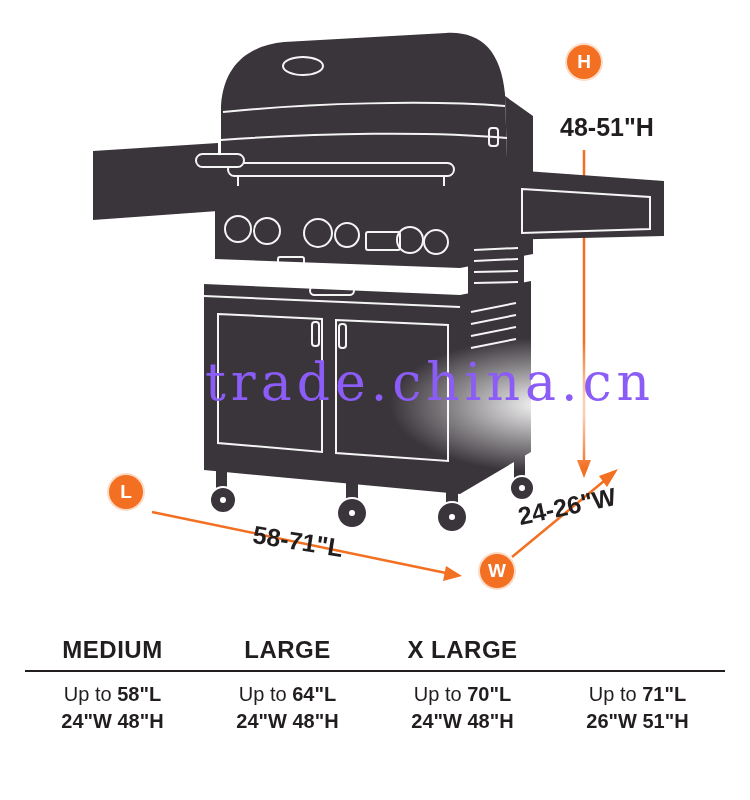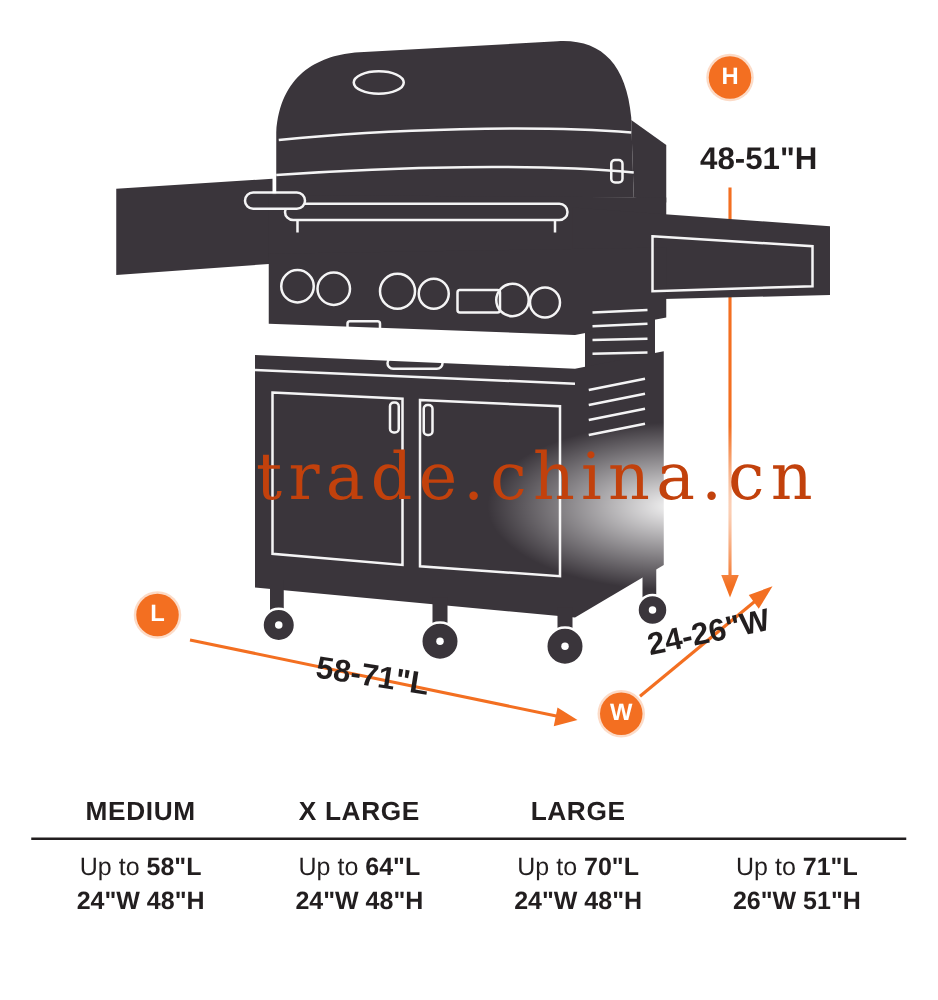--- a/index.html
+++ b/index.html
@@ -2,37 +2,37 @@
 <html><head>
 <meta charset="utf-8">
 <style>
   html,body{margin:0;padding:0;background:#ffffff;}
   .page{position:relative;width:750px;height:800px;background:#fff;overflow:hidden;
         font-family:"Liberation Sans", sans-serif;color:#221E1F;}
   svg.diagram{position:absolute;left:0;top:0;z-index:1;}
   .glow{position:absolute;left:390px;top:338px;width:300px;height:134px;z-index:2;
         background:radial-gradient(closest-side,rgba(255,255,255,0.95),rgba(255,255,255,0));}
   .watermark{position:absolute;left:110px;top:352px;width:640px;z-index:3;text-align:center;
-        font-family:"DejaVu Serif", serif;font-size:52px;letter-spacing:5px;color:#c2410c;}
+        font-family:"DejaVu Serif", serif;font-size:52px;letter-spacing:5px;color:#8b5cf6;}
   .badge{position:absolute;z-index:4;width:34px;height:34px;border-radius:50%;
         background:#F36F21;color:#fff;font-weight:bold;font-size:19px;
         display:flex;align-items:center;justify-content:center;
         box-shadow:0 0 0 2px rgba(243,111,33,0.25);}
   .badge-h{left:567px;top:45px;}
   .badge-l{left:109px;top:475px;}
   .badge-w{left:480px;top:554px;}
   .dim-label{position:absolute;z-index:4;width:160px;text-align:center;
         font-weight:bold;font-size:25px;color:#221E1F;}
   .label-h{left:527px;top:113px;}
   .label-l{left:218px;top:527px;transform:rotate(9deg);}
   .label-w{left:487px;top:492px;transform:rotate(-12deg);}
   .size-table{position:absolute;left:25px;top:636px;width:700px;z-index:4;}
   .st-row{display:flex;}
   .st-cell{width:25%;text-align:center;font-size:20px;line-height:27px;}
-  .st-head .st-cell{font-weight:bold;font-size:21px;letter-spacing:0.5px;}
+  .st-head .st-cell{font-weight:bold;font-size:24px;letter-spacing:0.5px;}
   .st-divider{border-top:2px solid #221E1F;margin:7px 0 9px 0;}
   .st-bold .st-cell{font-weight:bold;}
   .st-cell b{font-weight:bold;}
 </style>
 </head>
 <body>
 
 <div class="page">
 
   <svg class="diagram" width="750" height="620" viewBox="0 0 750 620">
@@ -109,22 +109,22 @@
   <div class="badge badge-l">L</div>
   <div class="badge badge-w">W</div>
 
   <div class="dim-label label-h">48-51"H</div>
   <div class="dim-label label-l">58-71"L</div>
   <div class="dim-label label-w">24-26"W</div>
 
   <div class="size-table">
     <div class="st-row st-head">
       <div class="st-cell">MEDIUM</div>
+      <div class="st-cell">LARGE</div>
       <div class="st-cell">X LARGE</div>
-      <div class="st-cell">LARGE</div>
     </div>
     <div class="st-divider"></div>
     <div class="st-row">
       <div class="st-cell">
         <span>Up to </span><b>58"L</b>
       </div>
       <div class="st-cell">
         <span>Up to </span><b>64"L</b>
       </div>
       <div class="st-cell">

